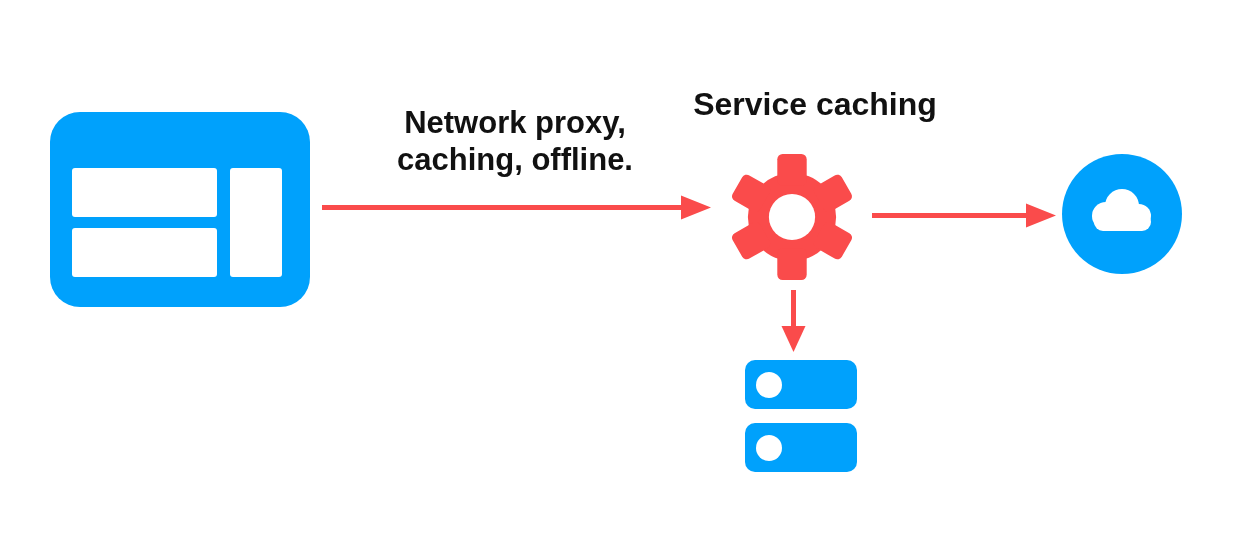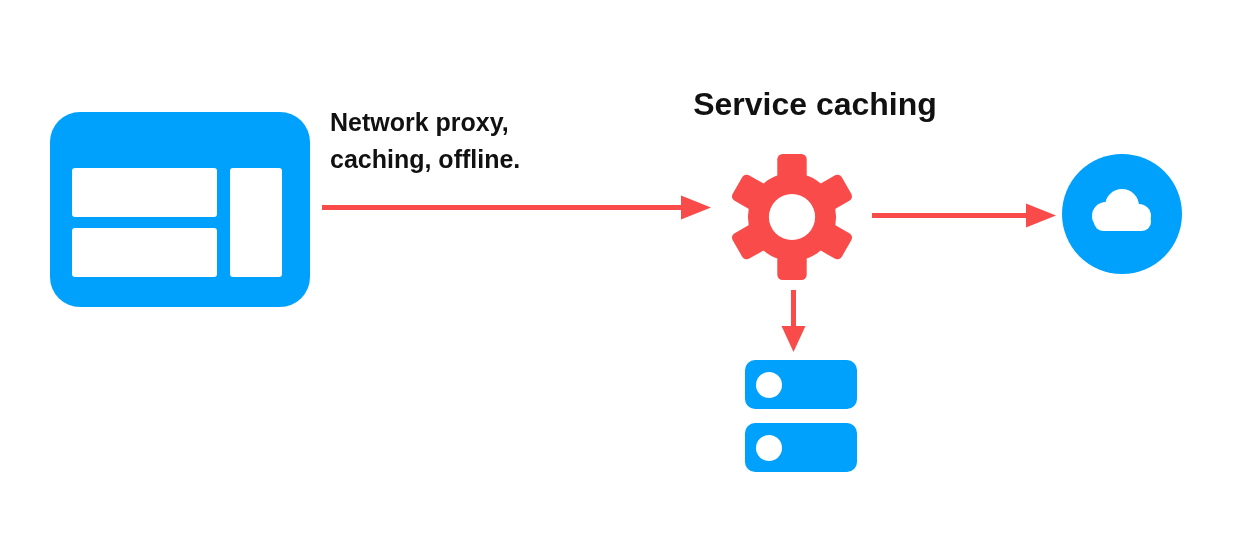--- a/index.html
+++ b/index.html
@@ -44,22 +44,22 @@
     text-align:center;
     font-size:32px;
     font-weight:700;
     color:var(--text);
   }
 
   
   .flow-label{
     left:330px; top:104px;
     width:370px;
-    text-align:left;
-    font-size:25px;
+    text-align:center;
+    font-size:31px;
     line-height:37px;
     font-weight:700;
     color:var(--text);
     white-space:pre-line;
   }
 
   
   .sw-title{
     left:660px; top:86px;
     width:310px;

